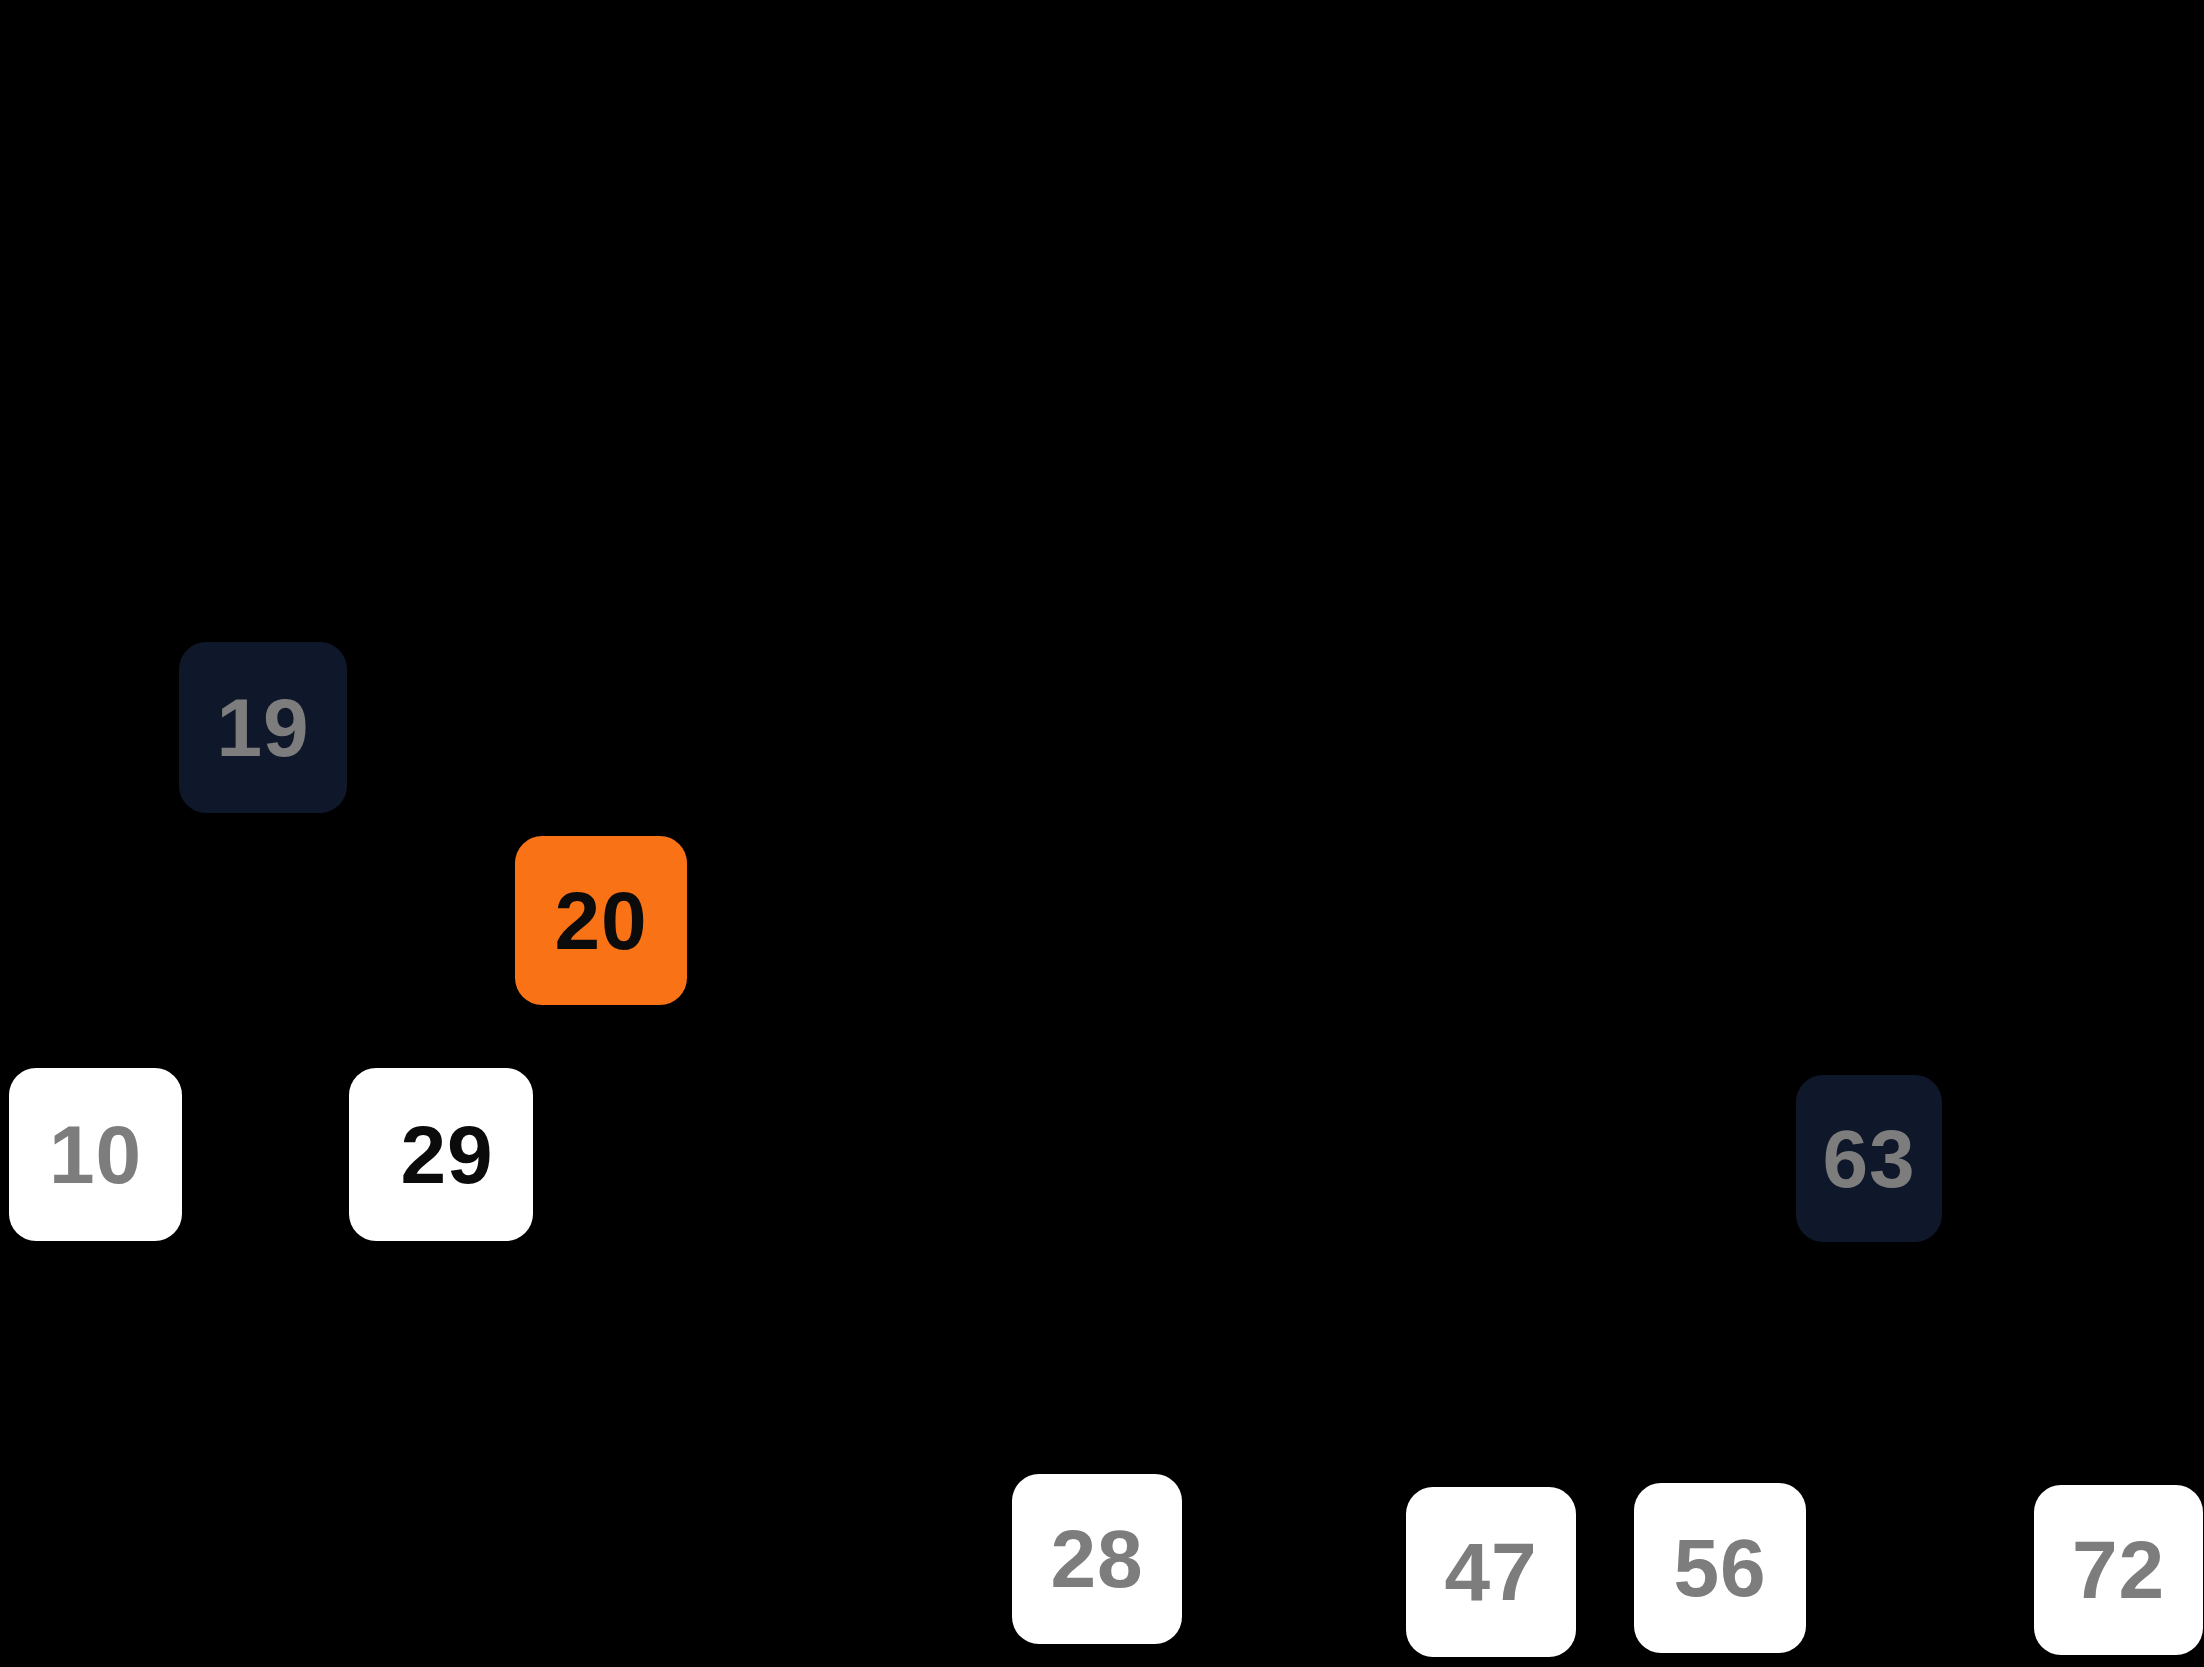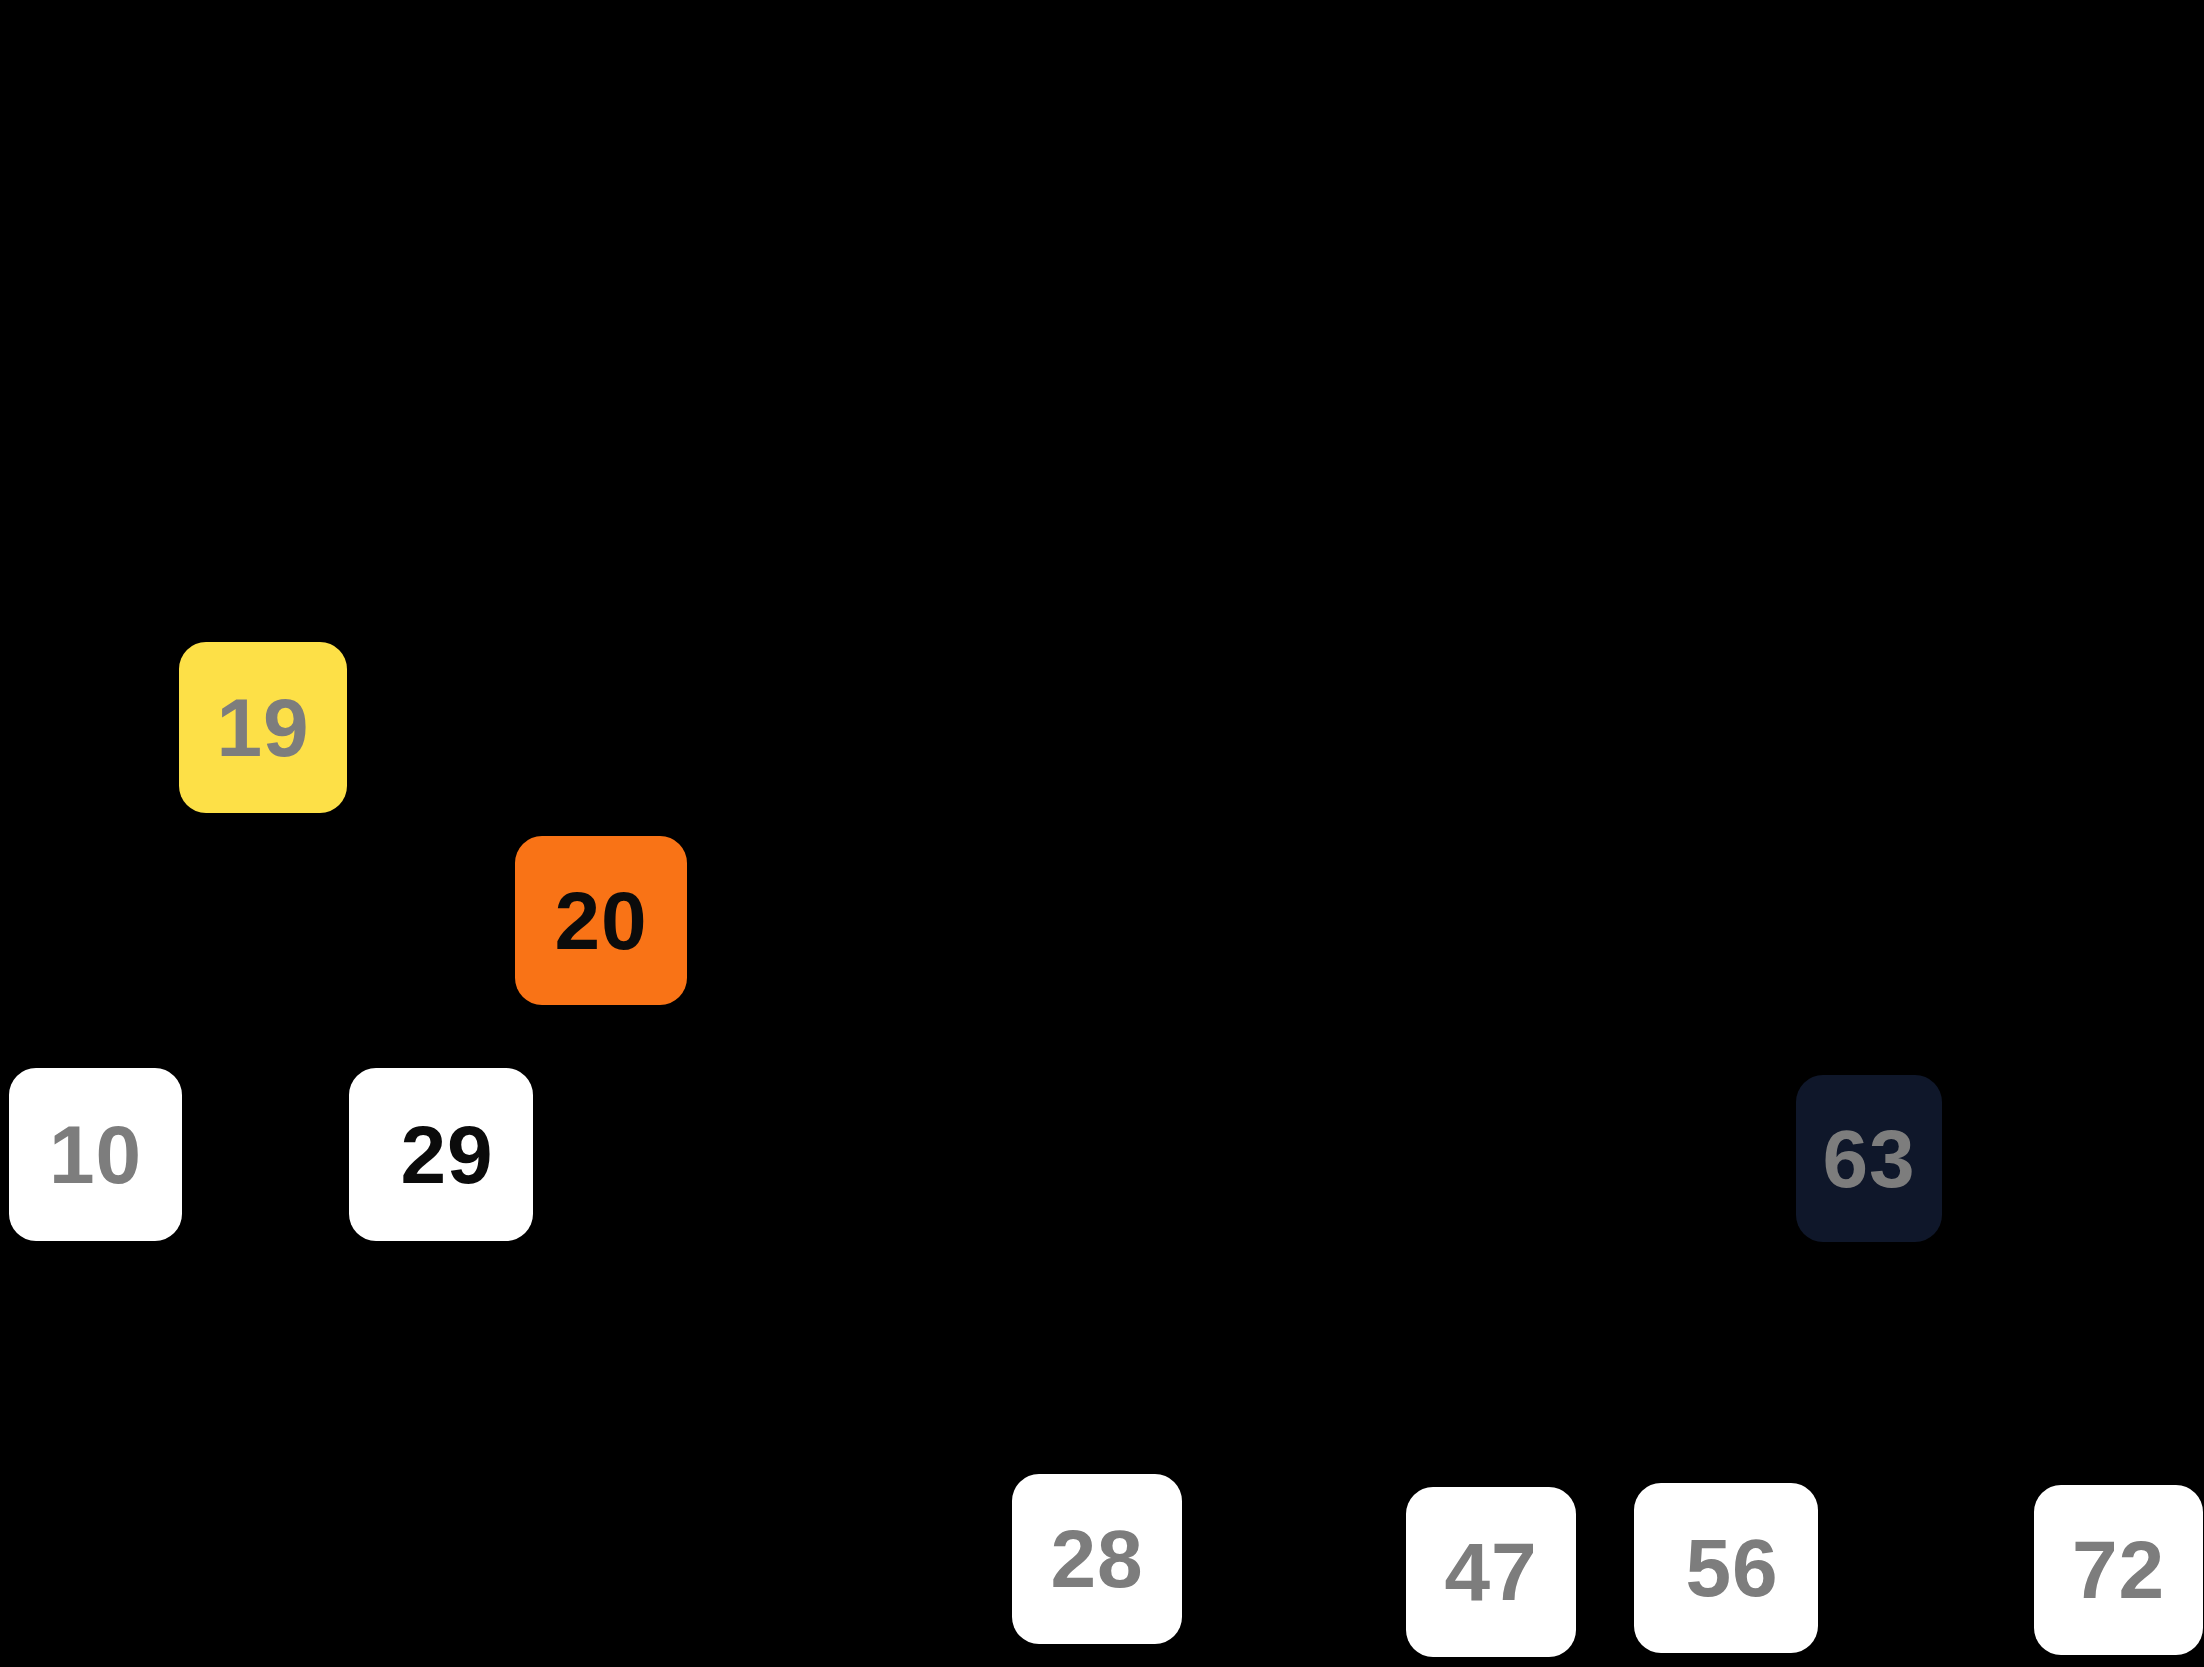--- a/index.html
+++ b/index.html
@@ -25,23 +25,23 @@
     font-size: 82px;
     line-height: 1;
     letter-spacing: 0.9px;
     user-select: none;
   }
 </style>
 </head>
 <body>
 
 <div class="stage" id="stage" style="width: 2205px; height: 1668px; background: rgb(0, 0, 0);">
-    <div class="node" style="left: 179px; top: 642px; width: 168px; height: 171px; background: #fde047; color: rgb(125, 125, 125);">19</div>
+    <div class="node" style="left: 179px; top: 642px; width: 168px; height: 171px; background: #0f172a; color: rgb(125, 125, 125);">19</div>
     <div class="node" style="left: 515px; top: 836px; width: 172px; height: 169px; background: #f97316; color: rgb(11, 11, 11);">20</div>
     <div class="node" style="left: 9px; top: 1068px; width: 173px; height: 173px; background: rgb(255, 255, 255); color: rgb(125, 125, 125);">10</div>
     <div class="node" style="left: 349px; top: 1068px; width: 172px; height: 173px; background: rgb(255, 255, 255); color: rgb(11, 11, 11); padding-left: 12px;">29</div>
     <div class="node" style="left: 1796px; top: 1075px; width: 146px; height: 167px; background: #0f172a; color: rgb(125, 125, 125);">63</div>
     <div class="node" style="left: 1012px; top: 1474px; width: 170px; height: 170px; background: rgb(255, 255, 255); color: rgb(125, 125, 125);">28</div>
     <div class="node" style="left: 1406px; top: 1487px; width: 170px; height: 170px; background: rgb(255, 255, 255); color: rgb(125, 125, 125);">47</div>
-    <div class="node" style="left: 1634px; top: 1483px; width: 172px; height: 170px; background: rgb(255, 255, 255); color: rgb(125, 125, 125); padding-left: 12px;">56</div>
+    <div class="node" style="left: 1634px; top: 1483px; width: 172px; height: 170px; background: rgb(255, 255, 255); color: rgb(125, 125, 125);">56</div>
     <div class="node" style="left: 2034px; top: 1485px; width: 169px; height: 170px; background: rgb(255, 255, 255); color: rgb(125, 125, 125);">72</div>
   </div>
 
 
 </body></html>

